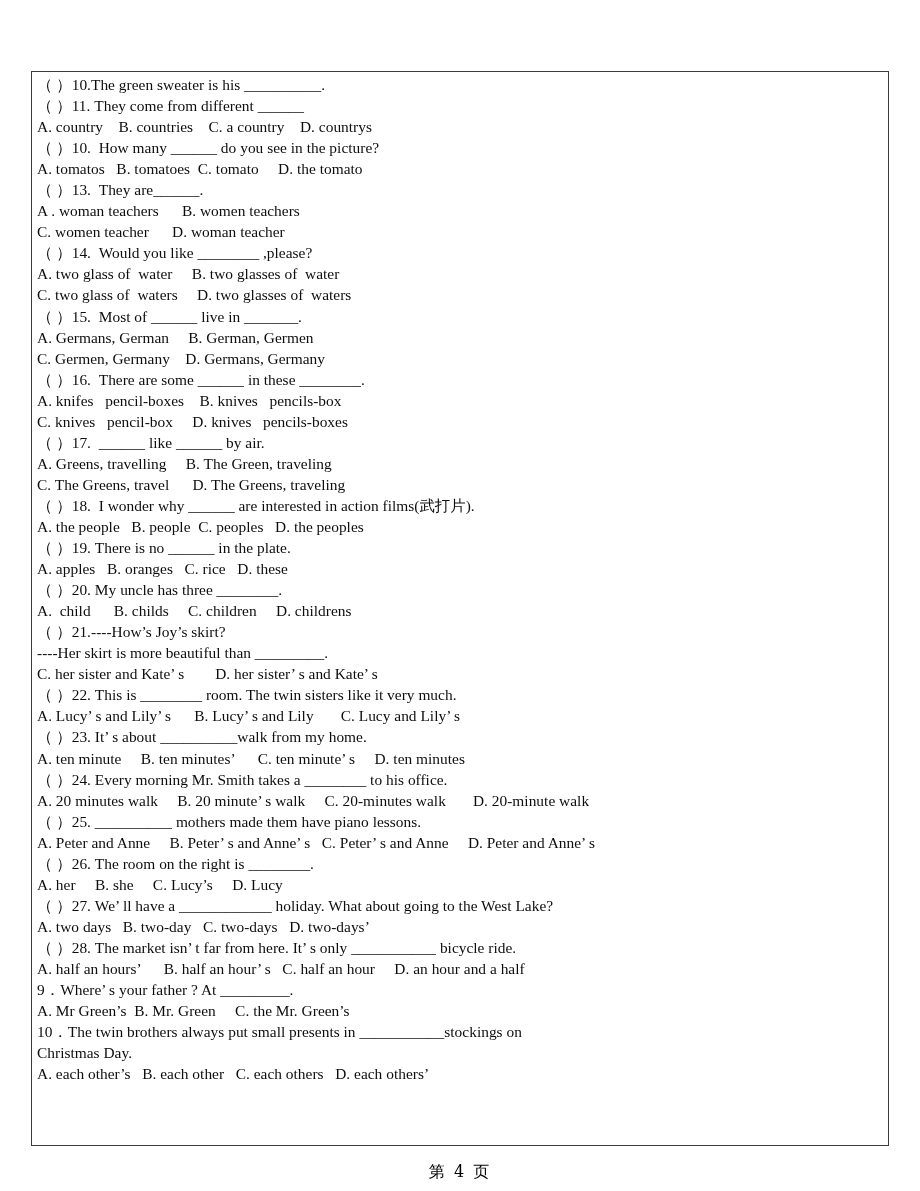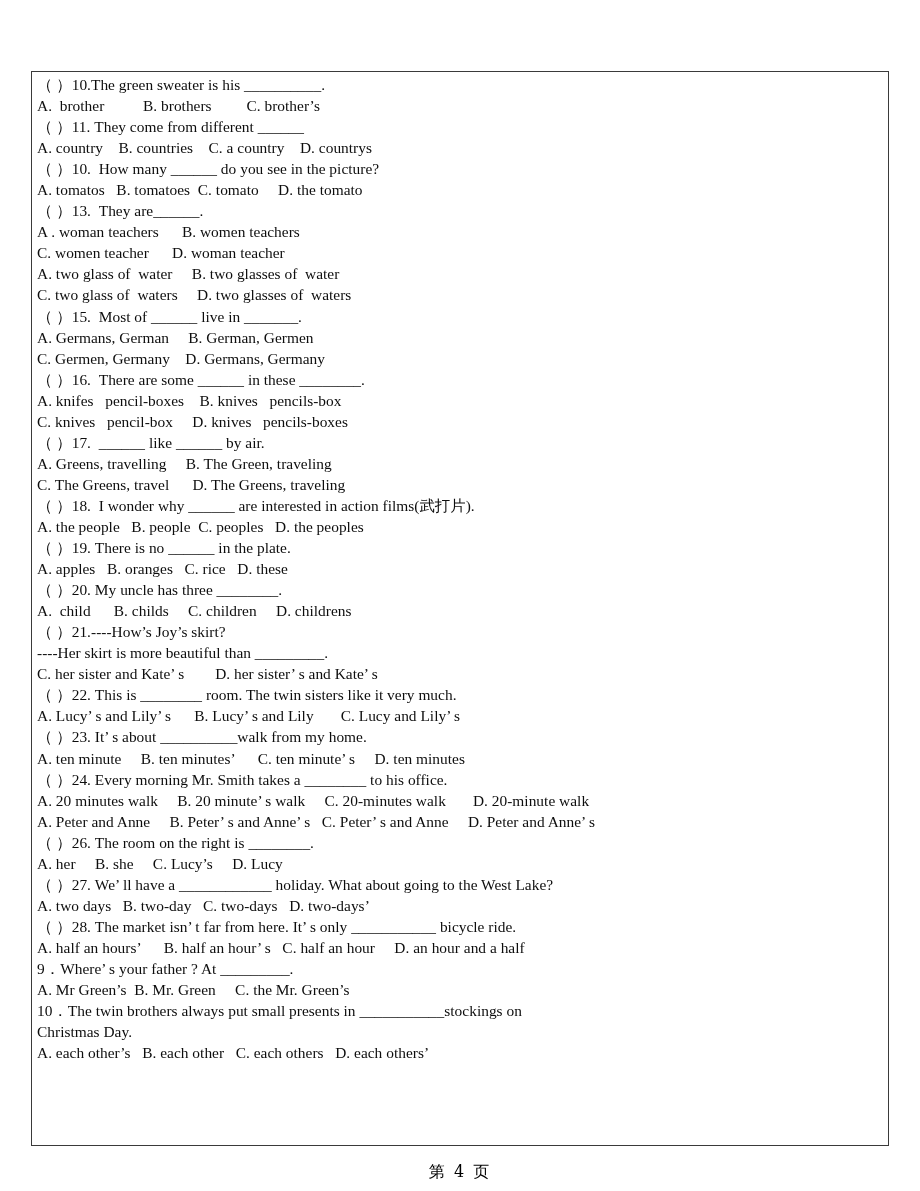--- a/index.html
+++ b/index.html
@@ -66,28 +66,28 @@
   }
 </style>
 </head>
 <body>
 
 <div id="page">
 
   <div id="content-frame">
     <div id="lines">
         <div class="ln">（ ）10.The green sweater is his __________.</div>
-        <div class="ln">A.  brother          B. brothers         C. brother’s</div>
         <div class="ln">（ ）11. They come from different ______</div>
         <div class="ln">A. country    B. countries    C. a country    D. countrys</div>
         <div class="ln">（ ）10.  How many ______ do you see in the picture?</div>
         <div class="ln">A. tomatos   B. tomatoes  C. tomato     D. the tomato</div>
         <div class="ln">（ ）13.  They are______.</div>
         <div class="ln">A . woman teachers      B. women teachers</div>
         <div class="ln">C. women teacher      D. woman teacher</div>
+        <div class="ln">（ ）14.  Would you like ________ ,please?</div>
         <div class="ln">A. two glass of  water     B. two glasses of  water</div>
         <div class="ln">C. two glass of  waters     D. two glasses of  waters</div>
         <div class="ln">（ ）15.  Most of ______ live in _______.</div>
         <div class="ln">A. Germans, German     B. German, Germen</div>
         <div class="ln">C. Germen, Germany    D. Germans, Germany</div>
         <div class="ln">（ ）16.  There are some ______ in these ________.</div>
         <div class="ln">A. knifes   pencil-boxes    B. knives   pencils-box</div>
         <div class="ln">C. knives   pencil-box     D. knives   pencils-boxes</div>
         <div class="ln">（ ）17.  ______ like ______ by air.</div>
         <div class="ln">A. Greens, travelling     B. The Green, traveling</div>
@@ -100,20 +100,21 @@
         <div class="ln">A.  child      B. childs     C. children     D. childrens</div>
         <div class="ln">（ ）21.----How’s Joy’s skirt?</div>
         <div class="ln">----Her skirt is more beautiful than _________.</div>
         <div class="ln">C. her sister and Kate’ s        D. her sister’ s and Kate’ s</div>
         <div class="ln">（ ）22. This is ________ room. The twin sisters like it very much.</div>
         <div class="ln">A. Lucy’ s and Lily’ s      B. Lucy’ s and Lily       C. Lucy and Lily’ s</div>
         <div class="ln">（ ）23. It’ s about __________walk from my home.</div>
         <div class="ln">A. ten minute     B. ten minutes’      C. ten minute’ s     D. ten minutes</div>
         <div class="ln">（ ）24. Every morning Mr. Smith takes a ________ to his office.</div>
         <div class="ln">A. 20 minutes walk     B. 20 minute’ s walk     C. 20-minutes walk       D. 20-minute walk</div>
+        <div class="ln">（ ）25. __________ mothers made them have piano lessons.</div>
         <div class="ln">A. Peter and Anne     B. Peter’ s and Anne’ s   C. Peter’ s and Anne     D. Peter and Anne’ s</div>
         <div class="ln">（ ）26. The room on the right is ________.</div>
         <div class="ln">A. her     B. she     C. Lucy’s     D. Lucy</div>
         <div class="ln">（ ）27. We’ ll have a ____________ holiday. What about going to the West Lake?</div>
         <div class="ln">A. two days   B. two-day   C. two-days   D. two-days’</div>
         <div class="ln">（ ）28. The market isn’ t far from here. It’ s only ___________ bicycle ride.</div>
         <div class="ln">A. half an hours’      B. half an hour’ s   C. half an hour     D. an hour and a half</div>
         <div class="ln">9．Where’ s your father ? At _________.</div>
         <div class="ln">A. Mr Green’s  B. Mr. Green     C. the Mr. Green’s</div>
         <div class="ln">10．The twin brothers always put small presents in ___________stockings on</div>

